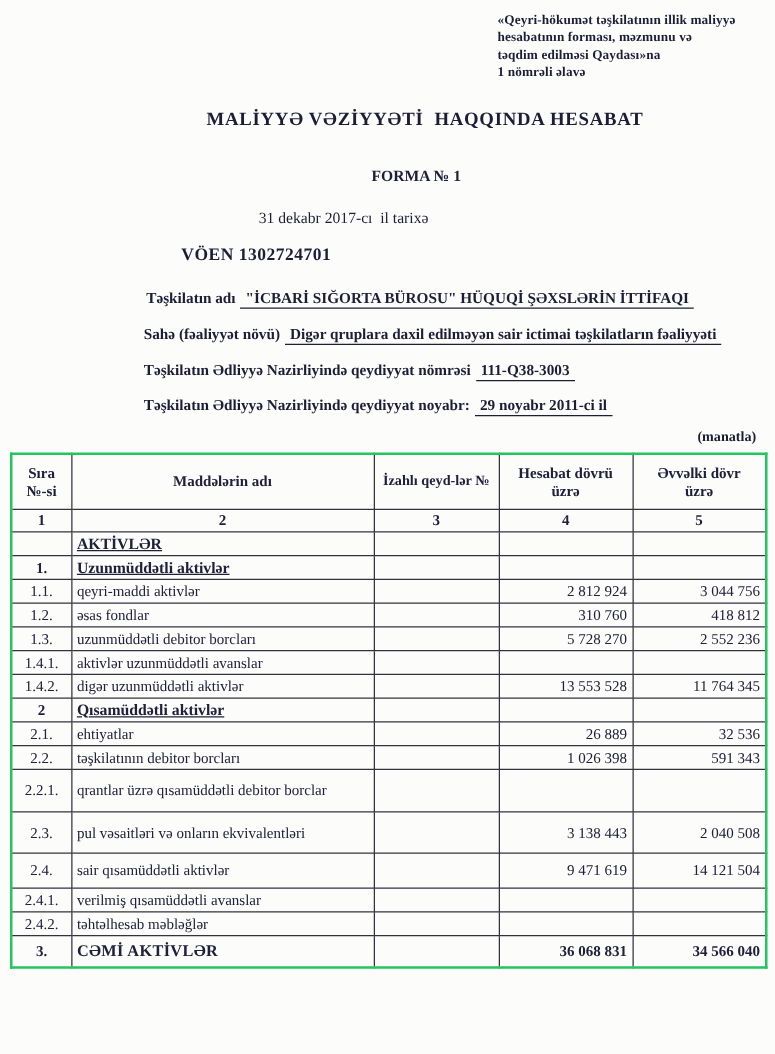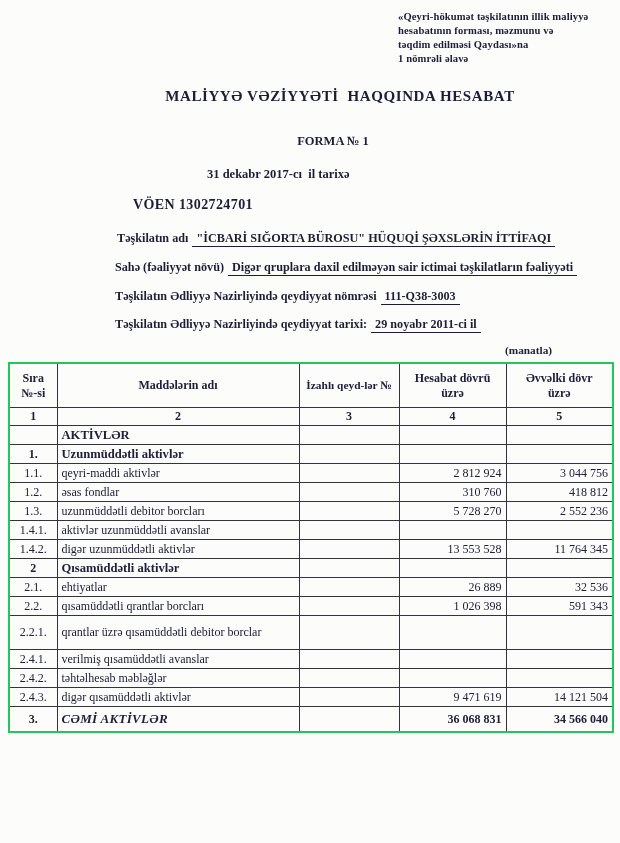--- a/index.html
+++ b/index.html
@@ -19,38 +19,38 @@
     position:absolute;top:88px;left:30px;width:620px;
     text-align:center;font-weight:bold;font-size:15px;
     letter-spacing:.6px;white-space:pre;
   }
   .form-label{
     position:absolute;top:134px;left:23px;width:620px;
     text-align:center;font-weight:bold;font-size:12.5px;white-space:pre;
   }
   .date-line{
     position:absolute;top:167px;left:207px;
-    font-weight:bold;font-size:12.5px;white-space:pre;
+    font-weight:normal;font-size:12.5px;white-space:pre;
   }
   .voen{
-    position:absolute;top:197px;left:133px;
+    position:absolute;top:197px;left:145px;
     font-weight:bold;font-size:14px;letter-spacing:.4px;
   }
   .meta-line{
     position:absolute;left:115px;font-weight:bold;font-size:12.2px;white-space:nowrap;
   }
   .meta-line .uv{
     border-bottom:1.6px solid #1d1d38;padding:0 4px 1px 4px;margin-left:4px;
   }
   #m-org{top:231px;left:117px;}
   #m-sahe{top:260px;}
   #m-regno{top:289px;}
   #m-regdate{top:317px;}
   .currency-note{
-    position:absolute;top:344px;left:505px;width:100px;text-align:left;
+    position:absolute;top:344px;left:505px;width:100px;text-align:right;
     font-weight:bold;font-size:11.3px;
   }
   table.report{
     position:absolute;top:362px;left:8px;width:604px;
     border-collapse:collapse;table-layout:fixed;
     font-size:12px;color:#20203c;
   }
   table.report th,table.report td{
     border:1.4px solid #33333f;padding:1px 4px;vertical-align:middle;
     overflow:hidden;
@@ -66,27 +66,27 @@
     height:41px;padding:2px 2px;
   }
   thead th.c-note{font-size:11.4px;white-space:nowrap;margin-top:10px;}
   td.c-no{text-align:center;}
   td.c-name{text-align:left;padding-left:6px;}
   td.c-current,td.c-previous{text-align:right;padding-right:14px;}
   td.c-previous{padding-right:12px;}
   tr.k-index td{text-align:center;font-weight:bold;height:15px;}
   tbody td{height:16px;}
   tr.k-section td{font-weight:bold;}
-  tr.k-section td.c-name{font-size:12.6px;}
+  tr.k-section td.c-name{font-size:12.6px;text-decoration:underline;}
   tr.k-wrap td{height:31px;}
   tr.k-wrap td.c-name{padding-right:30px;line-height:15px;}
   tr.k-tall td{height:30px;}
   tr.k-med td{height:25px;}
   tr.k-total td{font-weight:bold;height:22px;}
-  tr.k-total td.c-name{font-size:13px;letter-spacing:.3px;font-style:italic;}
+  tr.k-total td.c-name{font-size:13px;letter-spacing:.3px;}
 </style>
 </head>
 <body>
 
 <div class="page">
 
   <div class="corner-note">
     <div>«Qeyri-hökumət təşkilatının illik maliyyə</div>
     <div>hesabatının forması, məzmunu və</div>
     <div>təqdim edilməsi Qaydası»na</div>
@@ -104,21 +104,21 @@
 
   <div class="meta-line" id="m-sahe">
     <span>Sahə (fəaliyyət növü)</span><span class="uv">Digər qruplara daxil edilməyən sair ictimai təşkilatların fəaliyyəti</span>
   </div>
 
   <div class="meta-line" id="m-regno">
     <span>Təşkilatın Ədliyyə Nazirliyində qeydiyyat nömrəsi</span><span class="uv">111-Q38-3003</span>
   </div>
 
   <div class="meta-line" id="m-regdate">
-    <span>Təşkilatın Ədliyyə Nazirliyində qeydiyyat tarixi:</span><span class="uv">29 noyabr 2011-ci il</span>
+    <span>Təşkilatın Ədliyyə Nazirliyində qeydiyyat noyabr:</span><span class="uv">29 noyabr 2011-ci il</span>
   </div>
 
   <div class="currency-note">(manatla)</div>
 
   <table class="report">
     <colgroup>
       <col class="w-no">
         <col class="w-name">
         <col class="w-note">
         <col class="w-cur">
@@ -212,52 +212,59 @@
         </tr>
         <tr>
           <td class="c-no">2.1.</td>
           <td class="c-name">ehtiyatlar</td>
           <td class="c-note"></td>
           <td class="c-current">26 889</td>
           <td class="c-previous">32 536</td>
         </tr>
         <tr>
           <td class="c-no">2.2.</td>
-          <td class="c-name">qısamüddətli qrantlar borcları</td>
+          <td class="c-name">təşkilatının debitor borcları</td>
           <td class="c-note"></td>
           <td class="c-current">1 026 398</td>
           <td class="c-previous">591 343</td>
         </tr>
         <tr class="k-wrap">
           <td class="c-no">2.2.1.</td>
           <td class="c-name">qrantlar üzrə qısamüddətli debitor borclar</td>
           <td class="c-note"></td>
           <td class="c-current"></td>
           <td class="c-previous"></td>
         </tr>
+        <tr class="k-tall">
+          <td class="c-no">2.3.</td>
+          <td class="c-name">pul vəsaitləri və onların ekvivalentləri</td>
+          <td class="c-note"></td>
+          <td class="c-current">3 138 443</td>
+          <td class="c-previous">2 040 508</td>
+        </tr>
+        <tr class="k-med">
+          <td class="c-no">2.4.</td>
+          <td class="c-name">sair qısamüddətli aktivlər</td>
+          <td class="c-note"></td>
+          <td class="c-current">9 471 619</td>
+          <td class="c-previous">14 121 504</td>
+        </tr>
         <tr>
           <td class="c-no">2.4.1.</td>
           <td class="c-name">verilmiş qısamüddətli avanslar</td>
           <td class="c-note"></td>
           <td class="c-current"></td>
           <td class="c-previous"></td>
         </tr>
         <tr>
           <td class="c-no">2.4.2.</td>
           <td class="c-name">təhtəlhesab məbləğlər</td>
           <td class="c-note"></td>
           <td class="c-current"></td>
           <td class="c-previous"></td>
-        </tr>
-        <tr>
-          <td class="c-no">2.4.3.</td>
-          <td class="c-name">digər qısamüddətli aktivlər</td>
-          <td class="c-note"></td>
-          <td class="c-current">9 471 619</td>
-          <td class="c-previous">14 121 504</td>
         </tr>
         <tr class="k-total">
           <td class="c-no">3.</td>
           <td class="c-name">CƏMİ AKTİVLƏR</td>
           <td class="c-note"></td>
           <td class="c-current">36 068 831</td>
           <td class="c-previous">34 566 040</td>
         </tr>
       </tbody>
   </table>

